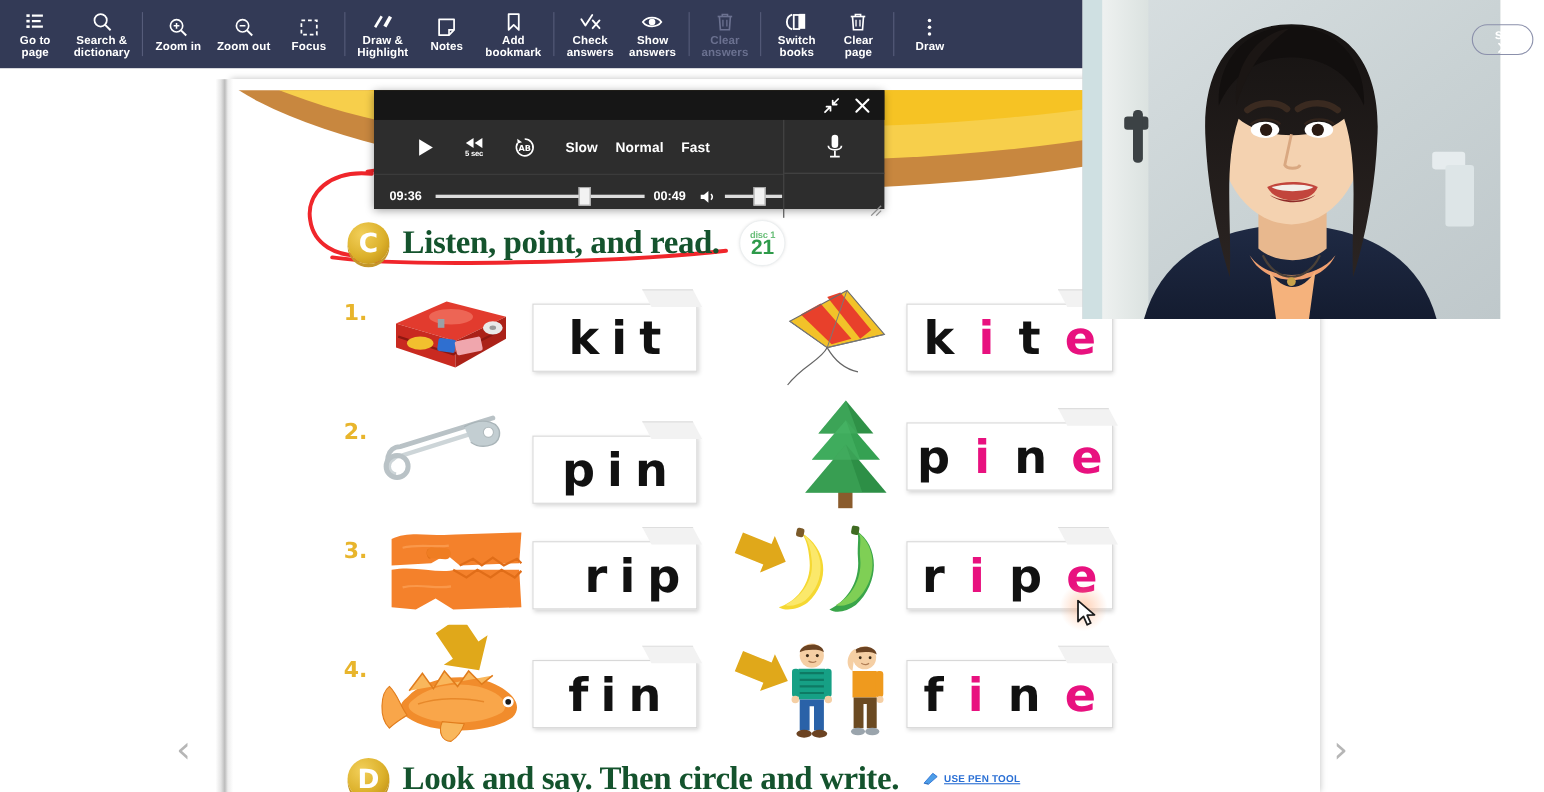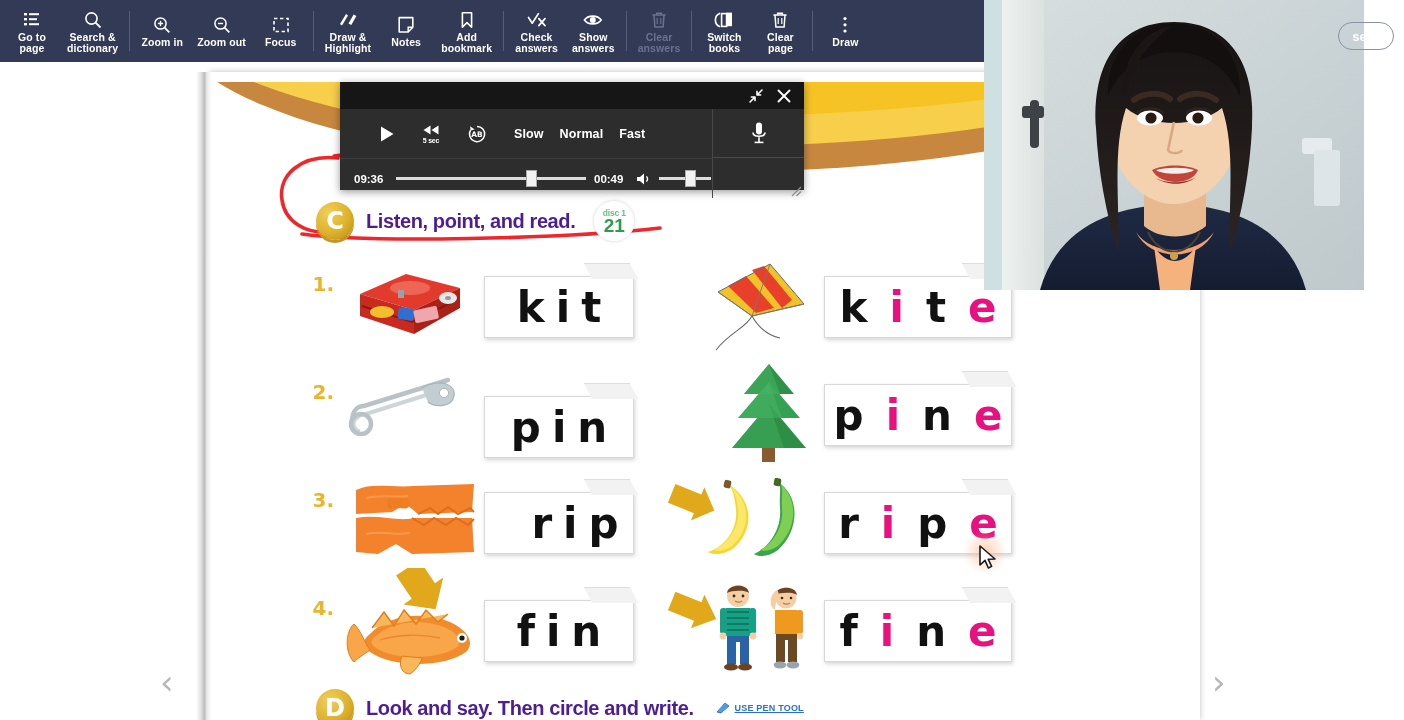--- a/index.html
+++ b/index.html
@@ -72,22 +72,22 @@
   }
   .sec-badge {
     width:38px; height:38px; border-radius:50%;
     background: radial-gradient(circle at 34% 30%, #f2cf5a 0%, #dcb12b 55%, #b8860f 100%);
     box-shadow: 0 3px 0 #c4962a;
     color:#fff; font-size:24px; font-weight:700; font-family:"DejaVu Sans", sans-serif;
     display:flex; align-items:center; justify-content:center;
     line-height:1;
   }
   .sec-title {
-    font-size:20px; font-weight:700; color:#4c1d95; letter-spacing:-0.4px;
-    font-family:Liberation Sans, sans-serif;
+    font-size:30px; font-weight:700; color:#14532d; letter-spacing:-0.4px;
+    font-family:Liberation Serif, serif;
   }
   .disc {
     width:42px; height:42px; border-radius:50%; background:#fff;
     border:1px solid #eceff0;
     display:flex; flex-direction:column; align-items:center; justify-content:center;
     box-shadow: 0 0 3px rgba(0,0,0,0.10);
     margin-left:6px;
   }
   .disc .d1 { font-size:8.5px; color:#6bbf7a; font-weight:700; line-height:8px; letter-spacing:-0.2px;}
   .disc .d2 { font-size:19px; color:#2e9a4a; font-weight:800; line-height:17px; }
@@ -174,21 +174,21 @@
   
   .video {
     position:absolute; left:984px; top:0; width:380px; height:290px;
     overflow:hidden; z-index:25; background:#cfd6d8;
   }
   .close-pill {
     position:absolute; right:10px; top:22px; height:28px; width:56px;
     border:1.6px solid #8b90ab; border-radius:14px;
     display:flex; align-items:center; justify-content:center; 
     color:#ffffff; font-size:13px; font-weight:600; z-index:26; cursor:pointer;
-    overflow:hidden; background:transparent;
+    overflow:hidden; background:transparent;flex-direction:column;
   }
 
   
   .cursor { position:absolute; left:978px; top:483px; z-index:40; pointer-events:none; }
   .glow {
     position:absolute; left:963px; top:468px; width:44px; height:44px;
     border-radius:50%; background:radial-gradient(circle,rgba(255,170,120,0.55) 0%,rgba(255,200,160,0.0) 70%);
     z-index:12; pointer-events:none;
   }
 </style>

